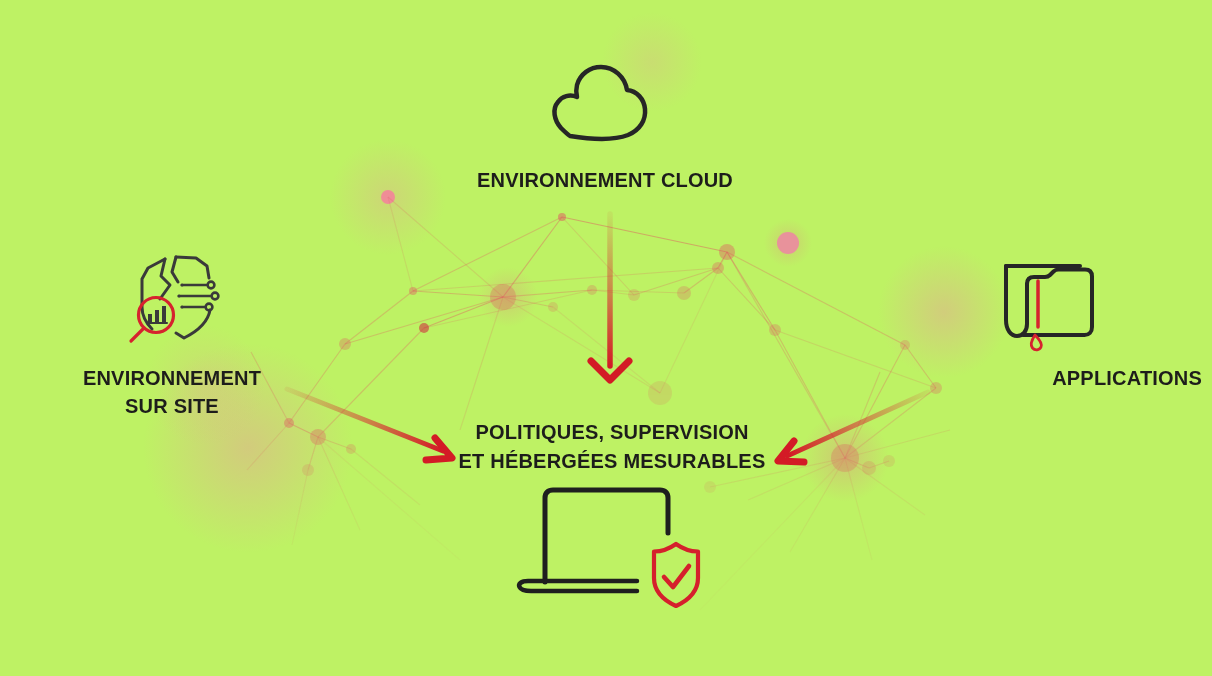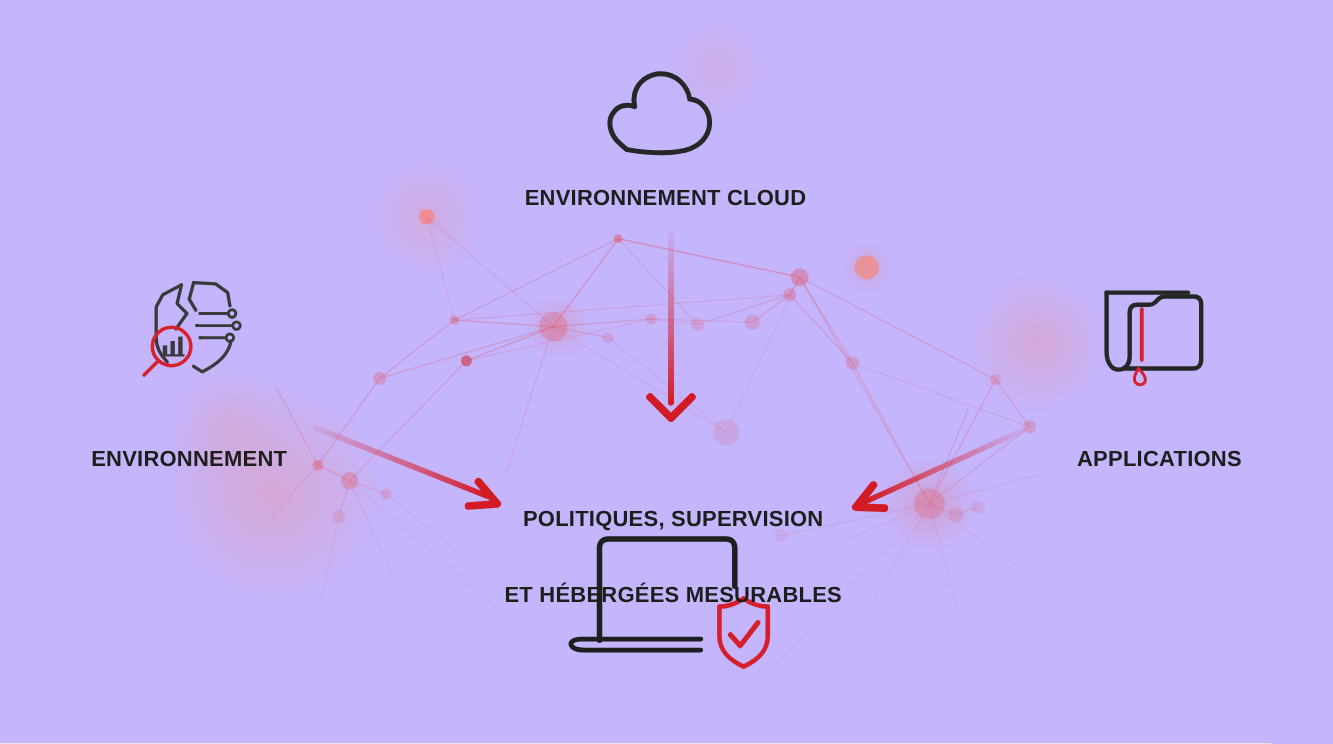--- a/index.html
+++ b/index.html
@@ -1,38 +1,38 @@
 <!DOCTYPE html>
 <html><head>
 <meta charset="utf-8">
 <style>
   html,body{margin:0;padding:0;background:#ffffff;}
   .stage{
     position:relative;
     width:1212px;height:676px;
     overflow:hidden;
-    background:#c4b5fd;
+    background:#bef264;
     font-family:"Liberation Sans","DejaVu Sans",sans-serif;
   }
   .bg{position:absolute;left:0;top:0;}
   .icon{position:absolute;}
   .label{
     position:absolute;
     color:#1d1d1b;
     font-weight:700;
     font-size:20px;
     line-height:28px;
     text-align:center;
     letter-spacing:0.2px;
     white-space:nowrap;
   }
-  .label span{display:block;margin-top:40px;}
+  .label span{display:block;}
   .cloud-label{left:405px;top:166px;width:400px;}
   .onsite-label{left:42px;top:364px;width:260px;}
-  .hosted-label{left:934px;top:364px;width:240px;}
+  .hosted-label{left:962px;top:364px;width:240px;text-align:right;}
   .center-label{left:412px;top:418px;width:400px;line-height:29px;text-align:center;}
 </style>
 </head>
 <body>
 
 <div class="stage">
 
   <svg class="bg" width="1212" height="676" viewBox="0 0 1212 676">
     <defs>
       <linearGradient id="fadeGrad" x1="0" y1="0" x2="0" y2="1">
@@ -257,20 +257,21 @@
 
   <svg class="icon" style="left:648px;top:540px;" width="56" height="70" viewBox="0 0 56 70" fill="none" stroke="#d5202c" stroke-linecap="round" stroke-linejoin="round">
     <path d="M 28,4 C 21,9 13,11.5 6,11.5 L 6,38 C 6,52 15,60 28,66 C 41,60 50,52 50,38 L 50,11.5 C 43,11.5 35,9 28,4 Z" stroke-width="4.2"></path>
     <path d="M 16,37 L 25,47 L 41,26" stroke-width="4.6"></path>
   </svg>
 
   <div class="label cloud-label">ENVIRONNEMENT CLOUD</div>
 
   <div class="label onsite-label">
     <span>ENVIRONNEMENT</span>
+    <span>SUR SITE</span>
   </div>
 
   <div class="label hosted-label">
     <span>APPLICATIONS</span>
   </div>
 
   <div class="label center-label">
     <span>POLITIQUES, SUPERVISION</span>
     <span>ET HÉBERGÉES MESURABLES</span>
   </div>

